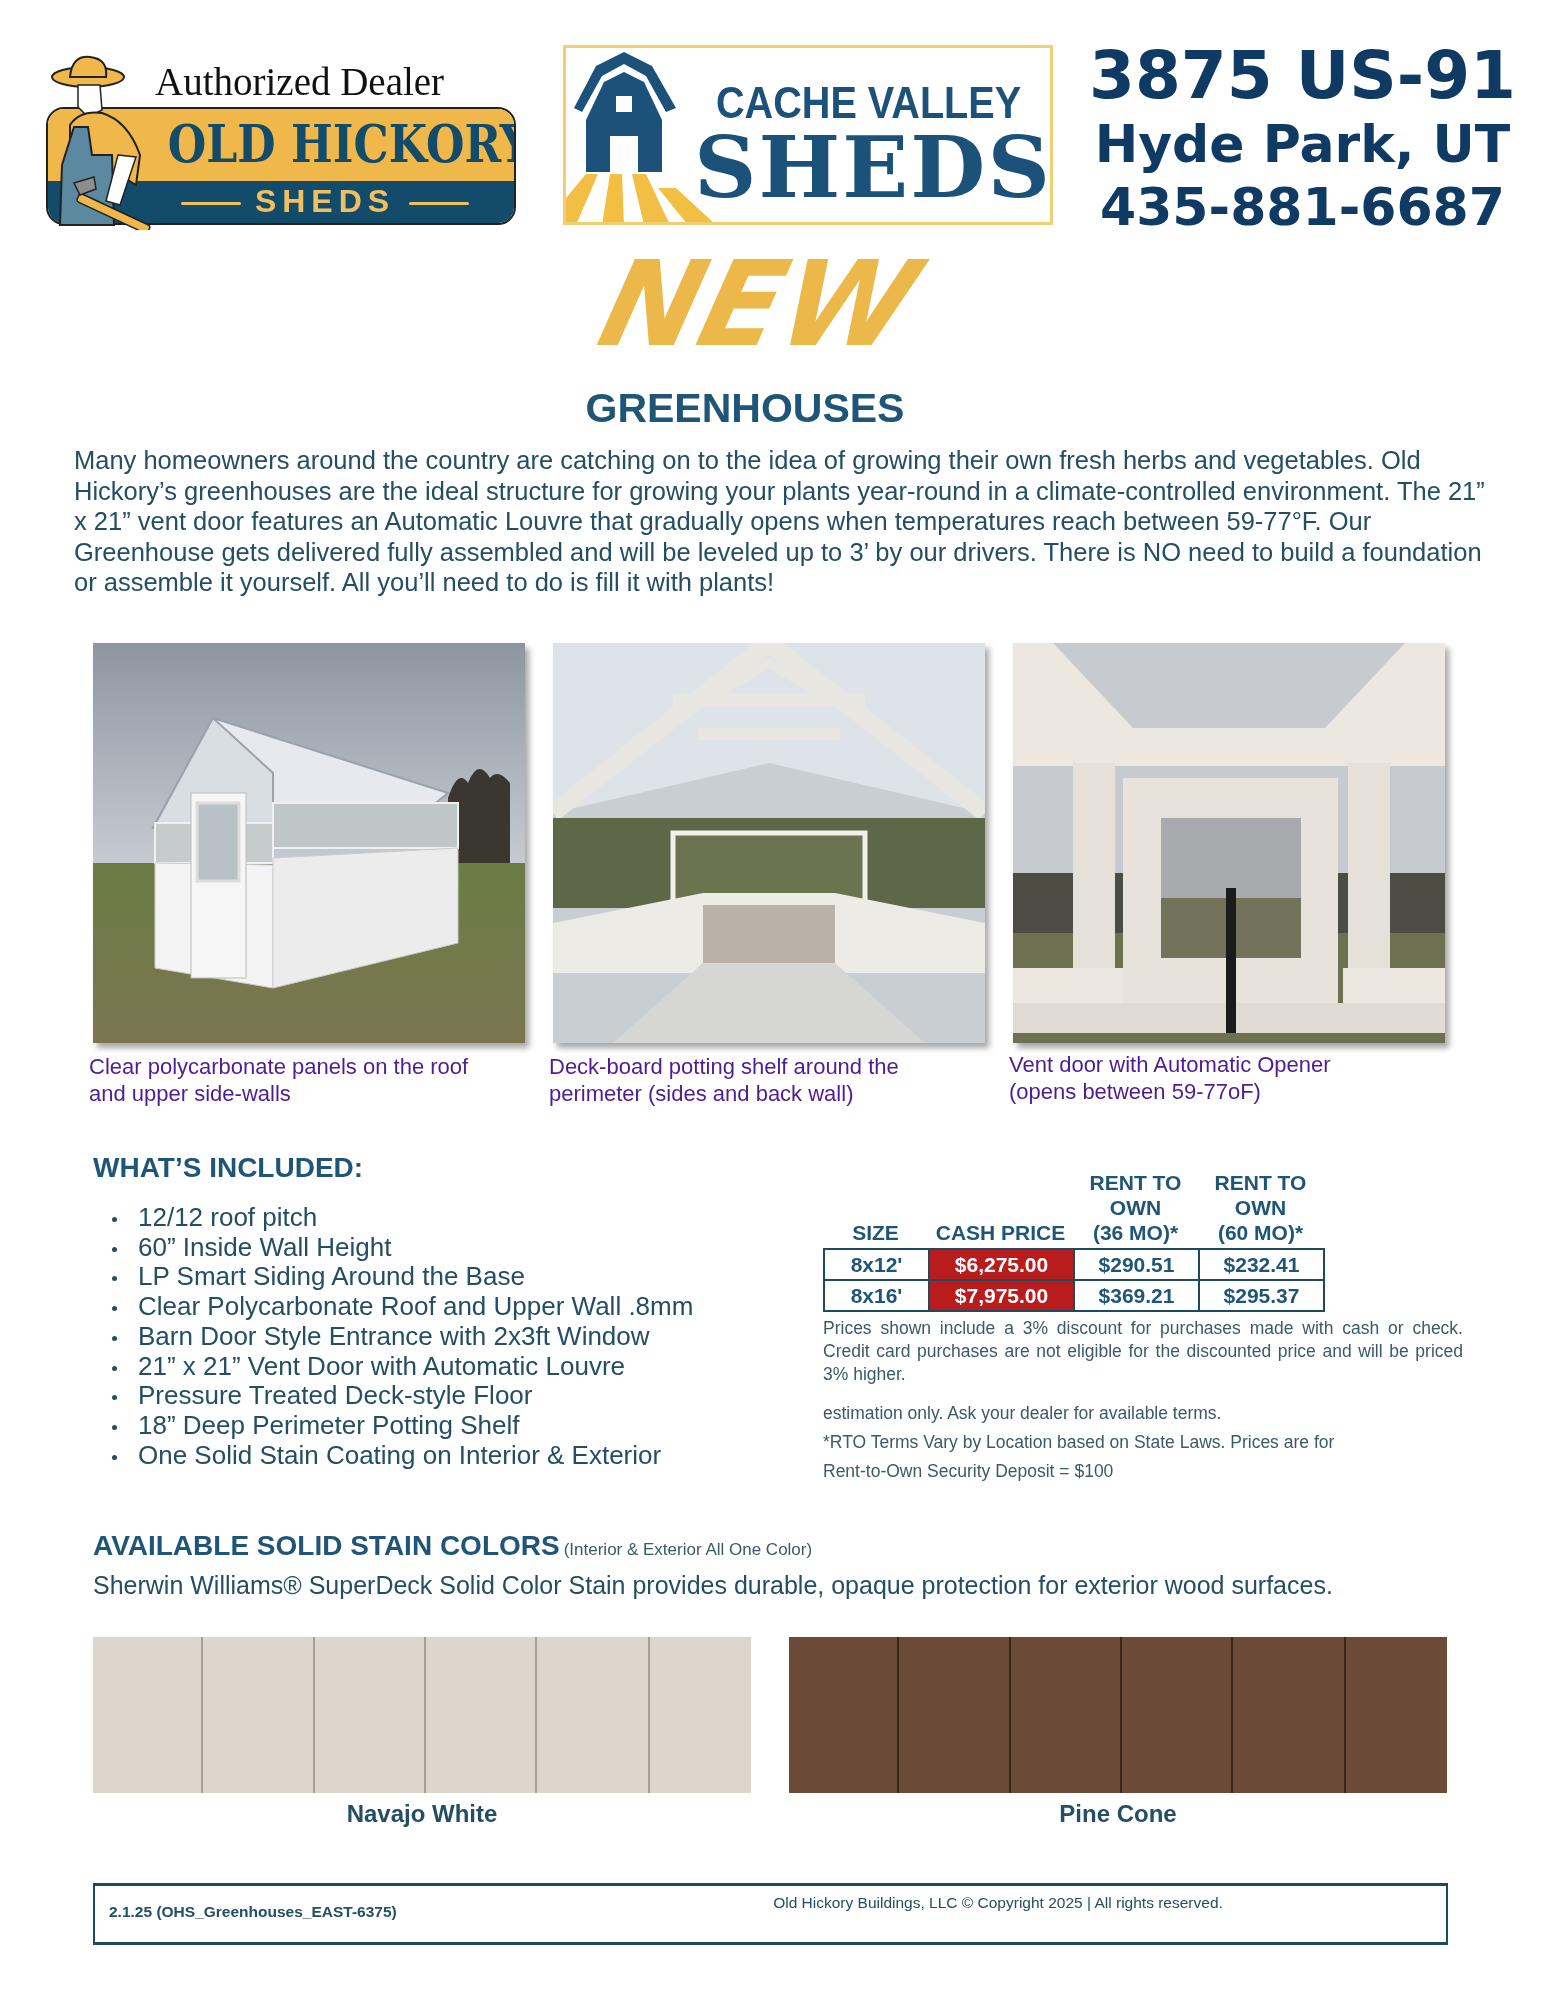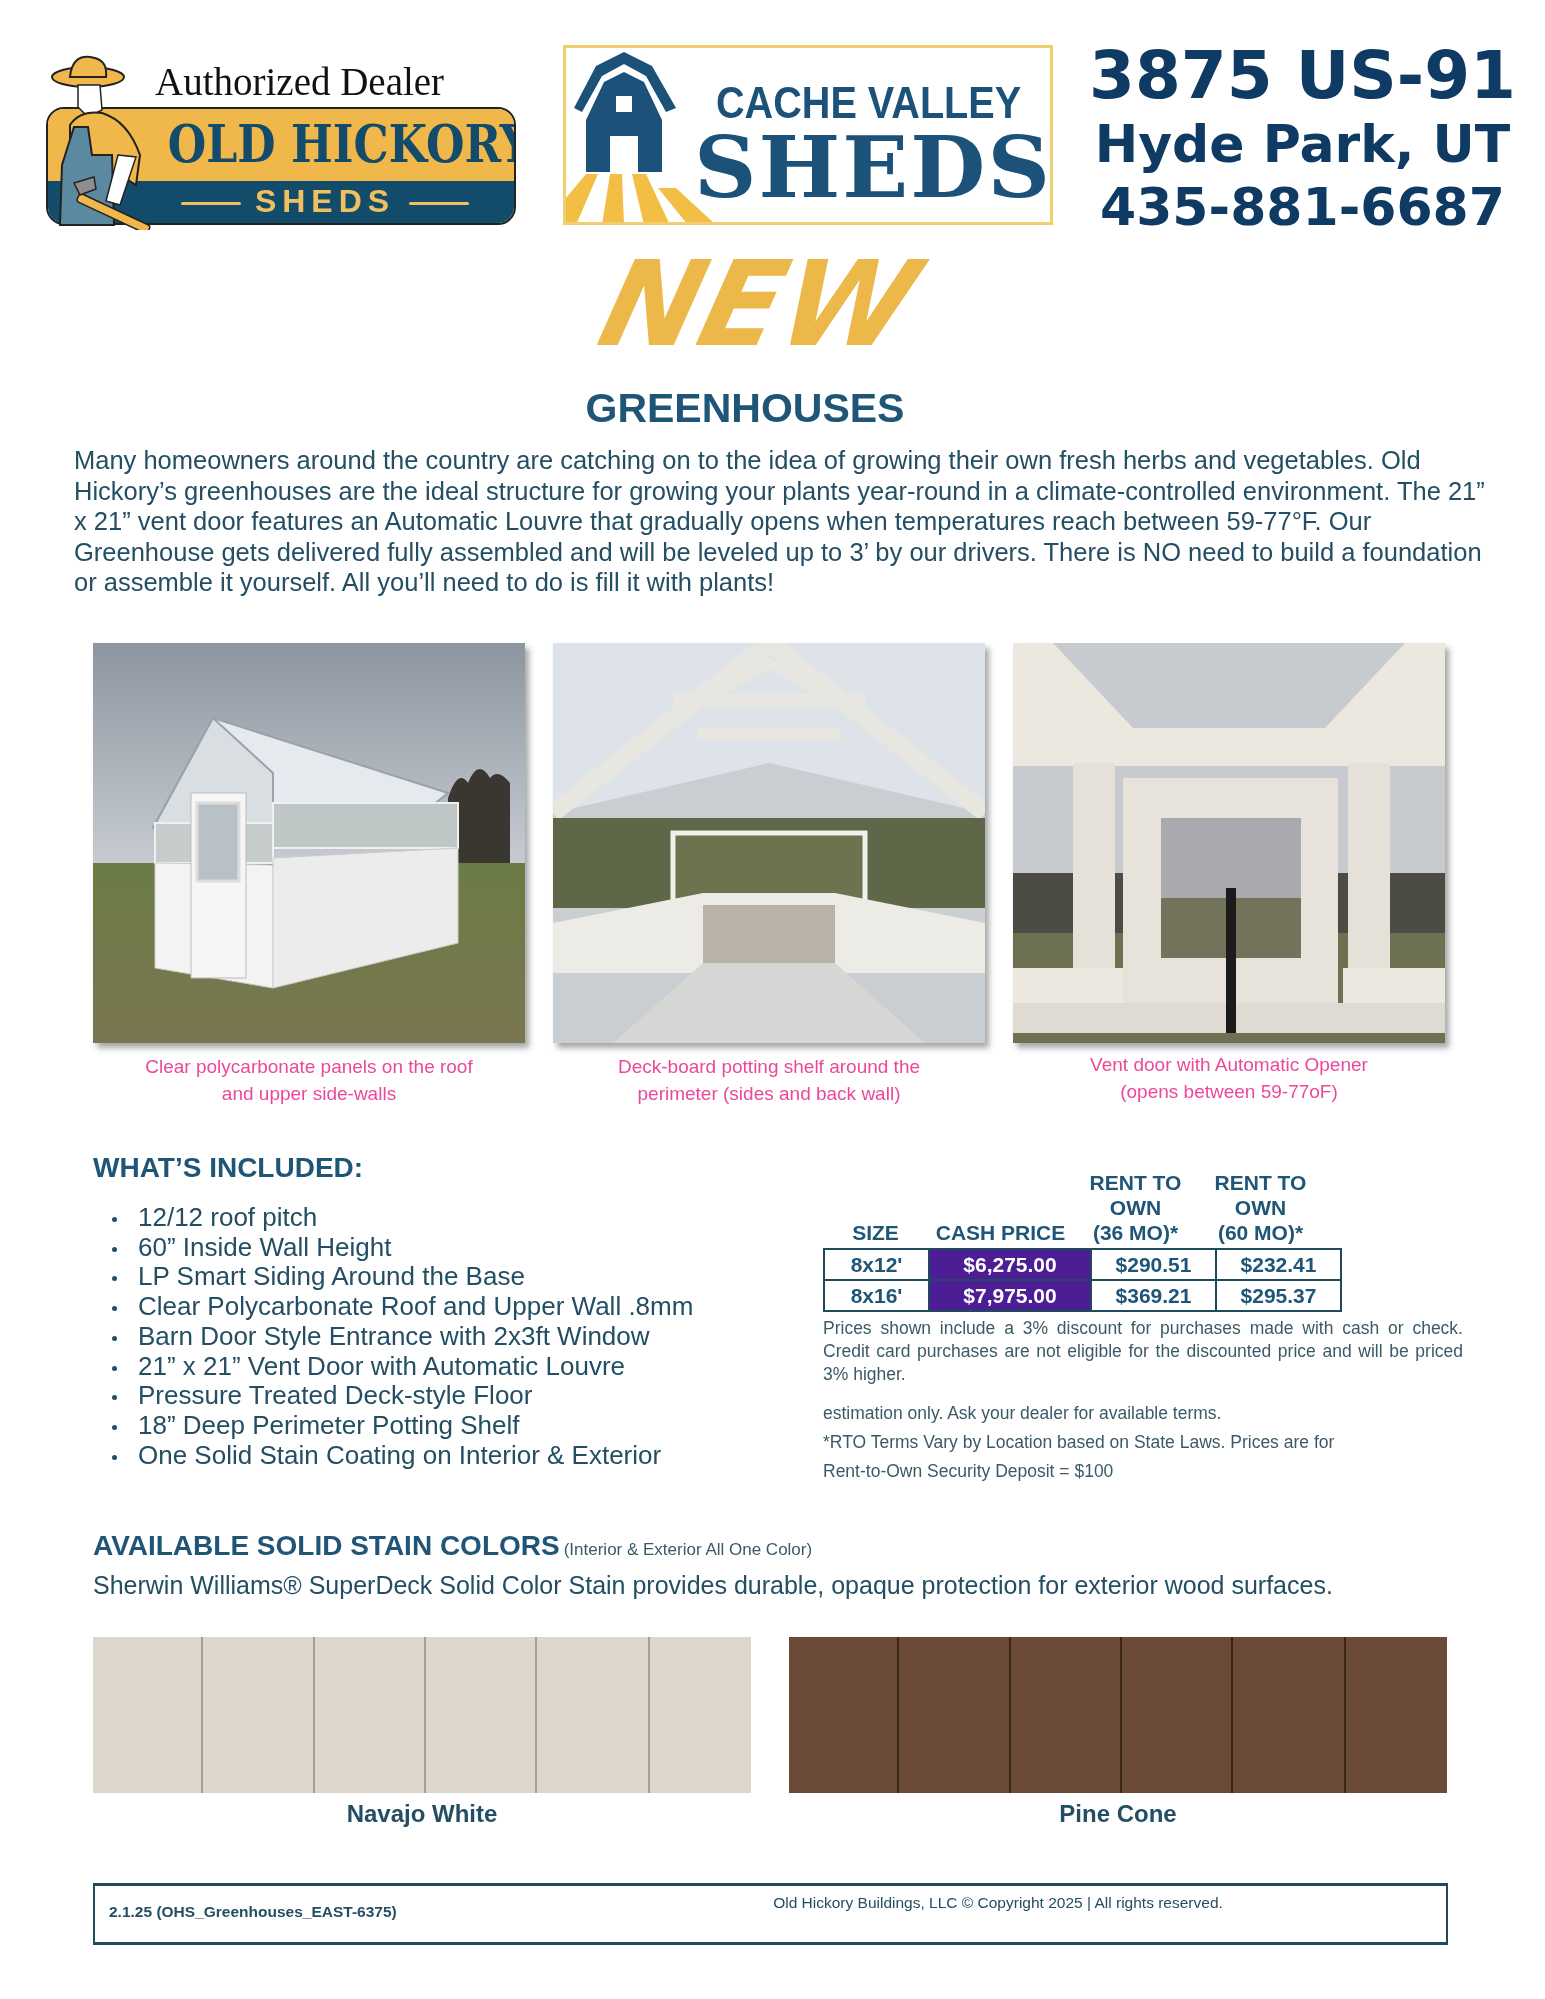--- a/index.html
+++ b/index.html
@@ -33,40 +33,40 @@
   #new-art { left: 545px; top: 245px; width: 410px; height: 120px; }
   #title { left: 0; top: 385px; width: 1490px; text-align: center; font-weight: bold; font-size: 41px; color: #1f5577; }
 
   #intro { left: 74px; top: 445px; width: 1420px; font-size: 25.5px; line-height: 30.5px; color: #234e63; }
 
   
   .photo { position: absolute; top: 643px; width: 432px; height: 400px; overflow: hidden; box-shadow: 4px 5px 6px rgba(0,0,0,0.35); }
   #photo1 { left: 93px; }
   #photo2 { left: 553px; }
   #photo3 { left: 1013px; }
-  .caption { position: absolute; top: 1053px; width: 440px; text-align: center; font-size: 19px; line-height: 27px; color: #ec4899; }
+  .caption { position: absolute; top: 1053px; width: 440px; text-align: left; font-size: 22px; line-height: 27px; color: #4c1d95; }
   #cap1 { left: 89px; } #cap2 { left: 549px; } #cap3 { left: 1009px; top: 1051px; }
 
   
   #inc-title { left: 93px; top: 1152px; font-weight: bold; font-size: 28px; color: #1f5577; }
   #inc-list { left: 110px; top: 1203px; list-style: none; }
   #inc-list li { font-size: 26px; line-height: 29.7px; color: #234e63; position: relative; padding-left: 28px; white-space: nowrap; }
   #inc-list li::before { content: ""; position: absolute; left: 2px; top: 14px; width: 5px; height: 5px; border-radius: 50%; background: #234e63; }
 
   
   #price-head { left: 823px; top: 1165px; width: 623px; height: 80px; font-weight: bold; font-size: 21px; color: #1f5577; }
   #price-head div { position: absolute; bottom: 0; text-align: center; line-height: 25px; }
   #ph-size { left: 0; width: 105px; }
   #ph-cash { left: 105px; width: 145px; }
   #ph-r36 { left: 250px; width: 125px; }
   #ph-r60 { left: 375px; width: 125px; }
   #price-table { left: 823px; top: 1248px; border-collapse: collapse; font-weight: bold; font-size: 21px; color: #1f5577; }
   #price-table td { border: 2px solid #1f4a5e; height: 31px; text-align: center; padding: 0; }
   #price-table td.size { width: 105px; }
-  #price-table td.cash { width: 162px; background: #4c1d95; color: #ffffff; }
+  #price-table td.cash { width: 145px; background: #b91c1c; color: #ffffff; }
   #price-table td.r36 { width: 125px; }
   #price-table td.r60 { width: 125px; }
   #price-note { left: 823px; top: 1317px; width: 640px; font-size: 17.5px; line-height: 23px; color: #3b5a68; text-align: justify; text-align-last: left; }
   #rto-note { left: 823px; top: 1399px; width: 640px; font-size: 17.5px; line-height: 29px; color: #3b5a68; }
 
   
   #colors-title { left: 93px; top: 1530px; white-space: nowrap; color: #1f5577; }
   #colors-title .big { font-weight: bold; font-size: 28px; }
   #colors-title .small { font-size: 17px; color: #3b5a68; margin-left: 4px; }
   #colors-desc { left: 93px; top: 1571px; font-size: 25px; color: #234e63; white-space: nowrap; }

